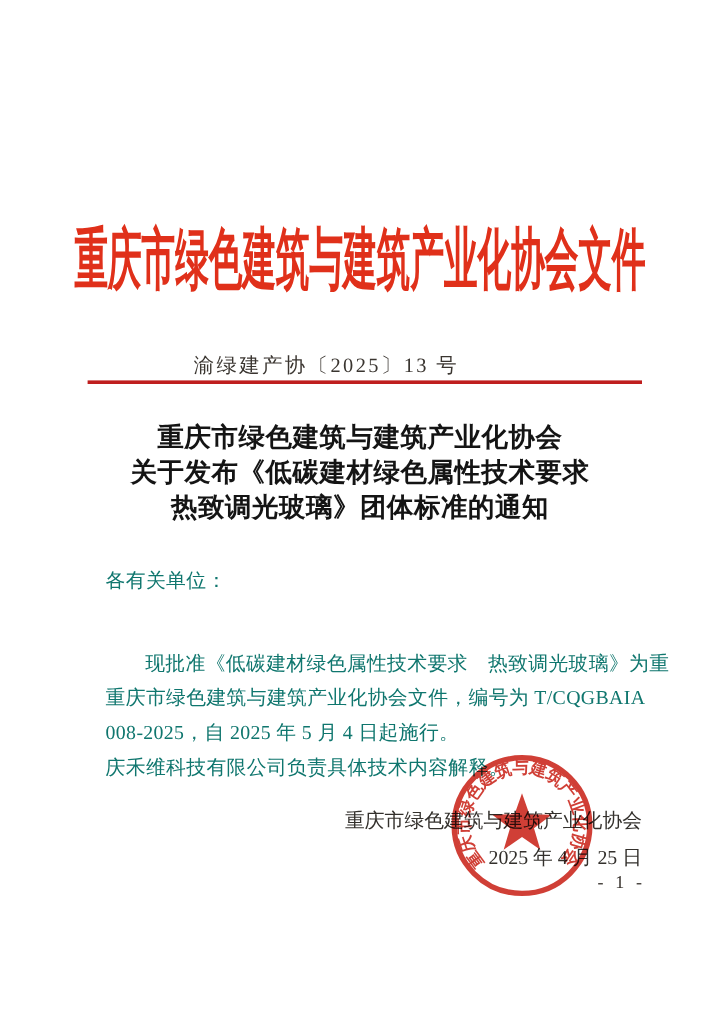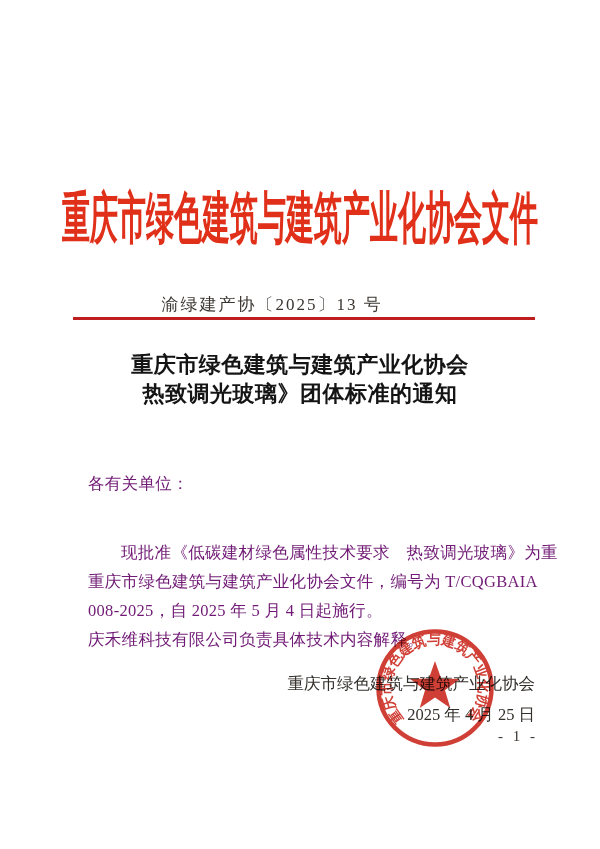--- a/index.html
+++ b/index.html
@@ -26,21 +26,21 @@
     position:absolute;top:317px;left:73px;width:462px;height:3px;
     background:#bf1e1e;
   }
   .doc-title{
     position:absolute;top:350px;left:0;width:600px;
     text-align:center;font-size:22px;font-weight:bold;line-height:29px;
     color:#141414;letter-spacing:0.5px;
   }
   .body-text{
     position:absolute;top:469px;left:88px;width:432px;
-    font-size:16.5px;line-height:29px;color:#701a75;
+    font-size:16.5px;line-height:29px;color:#0f766e;
     letter-spacing:0.3px;
   }
   .body-text .line{white-space:nowrap;}
   .body-text .indent{text-indent:33px;margin-top:40px;}
   .signature{
     position:absolute;top:668px;right:85px;
     text-align:right;font-size:16.5px;line-height:31px;
     color:#33302c;white-space:nowrap;z-index:1;
   }
   .page-number{
@@ -62,20 +62,21 @@
 <div class="page">
 
   <div class="red-title">重庆市绿色建筑与建筑产业化协会文件</div>
 
   <div class="doc-number">渝绿建产协〔2025〕13 号</div>
 
   <div class="red-line"></div>
 
   <div class="doc-title">
     <div>重庆市绿色建筑与建筑产业化协会</div>
+    <div>关于发布《低碳建材绿色属性技术要求</div>
     <div>热致调光玻璃》团体标准的通知</div>
   </div>
 
   <div class="body-text">
     <div class="line">各有关单位：</div>
     <div class="line indent">现批准《低碳建材绿色属性技术要求　热致调光玻璃》为重</div>
     <div class="line">重庆市绿色建筑与建筑产业化协会文件，编号为 T/CQGBAIA</div>
     <div class="line">008-2025，自 2025 年 5 月 4 日起施行。</div>
     <div class="line">庆禾维科技有限公司负责具体技术内容解释。</div>
   </div>

